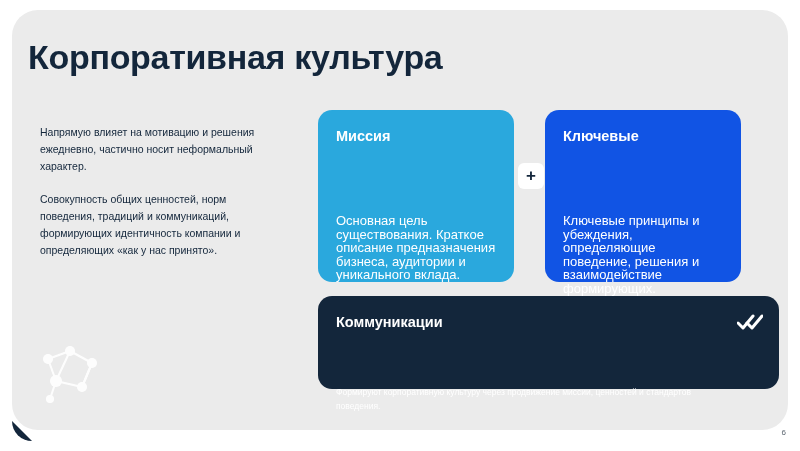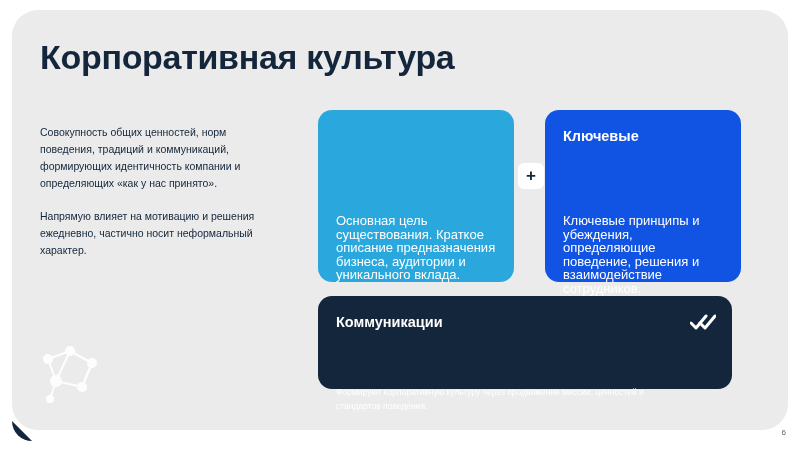--- a/index.html
+++ b/index.html
@@ -40,21 +40,21 @@
     bottom: 10px;
     width: 0;
     height: 0;
     border-left: 20px solid #13263b;
     border-top: 20px solid transparent;
     border-bottom-left-radius: 26px;
   }
 
   .title {
     position: absolute;
-    left: 40px;
+    left: 28px;
     top: 38px;
     font-size: 34px;
     font-weight: bold;
     color: #13263b;
     letter-spacing: -0.3px;
   }
 
   .body-text {
     position: absolute;
     left: 40px;
@@ -128,21 +128,21 @@
     color: #13263b;
     font-size: 17px;
     font-weight: bold;
     line-height: 26px;
     text-align: center;
   }
 
   .card-comm {
     left: 318px;
     top: 296px;
-    width: 414px;
+    width: 461px;
     height: 93px;
     background: #13263b;
     border-radius: 14px;
   }
   .card-comm .card-head {
     font-size: 14.5px;
   }
   .comm-body {
     position: absolute;
     left: 18px;
@@ -172,22 +172,22 @@
 </head>
 <body>
 
 <div class="slide">
   <div class="panel"></div>
   <div class="corner-accent"></div>
 
   <div class="title">Корпоративная культура</div>
 
   <div class="body-text">
+    <p>Напрямую влияет на мотивацию и решения ежедневно, частично носит неформальный характер.</p>
     <p>Совокупность общих ценностей, норм поведения, традиций и коммуникаций, формирующих идентичность компании и определяющих «как у нас принято».</p>
-    <p>Напрямую влияет на мотивацию и решения ежедневно, частично носит неформальный характер.</p>
   </div>
 
   <svg class="molecule" viewBox="0 0 74 64" xmlns="http://www.w3.org/2000/svg">
     <g stroke="#ffffff" stroke-width="2" fill="none">
       <line x1="14" y1="16" x2="36" y2="8"></line>
       <line x1="36" y1="8" x2="58" y2="20"></line>
       <line x1="14" y1="16" x2="22" y2="38"></line>
       <line x1="22" y1="38" x2="48" y2="44"></line>
       <line x1="58" y1="20" x2="48" y2="44"></line>
       <line x1="22" y1="38" x2="16" y2="56"></line>
@@ -198,28 +198,29 @@
       <circle cx="14" cy="16" r="5"></circle>
       <circle cx="36" cy="8" r="5"></circle>
       <circle cx="58" cy="20" r="5"></circle>
       <circle cx="22" cy="38" r="6"></circle>
       <circle cx="48" cy="44" r="5"></circle>
       <circle cx="16" cy="56" r="4"></circle>
     </g>
   </svg>
 
   <div class="card card-mission">
+    <div class="card-head">Миссия</div>
     <div class="card-body">Основная цель существования. Краткое описание предназначения бизнеса, аудитории и уникального вклада.</div>
   </div>
 
   <div class="plus-badge">+</div>
 
   <div class="card card-values">
     <div class="card-head">Ключевые</div>
-    <div class="card-body">Ключевые принципы и убеждения, определяющие поведение, решения и взаимодействие сотрудников.</div>
+    <div class="card-body">Ключевые принципы и убеждения, определяющие поведение, решения и взаимодействие формирующих.</div>
   </div>
 
   <div class="card card-comm">
     <div class="card-head">Коммуникации</div>
     <div class="comm-body">Формируют корпоративную культуру через продвижение миссии, ценностей и стандартов поведения.</div>
     <svg class="check-icon" viewBox="0 0 26 16" xmlns="http://www.w3.org/2000/svg">
       <polyline points="1,9 6,14 16,2" fill="none" stroke="#ffffff" stroke-width="3" stroke-linecap="round" stroke-linejoin="round"></polyline>
       <polyline points="10,9 15,14 25,2" fill="none" stroke="#ffffff" stroke-width="3" stroke-linecap="round" stroke-linejoin="round"></polyline>
     </svg>
   </div>

